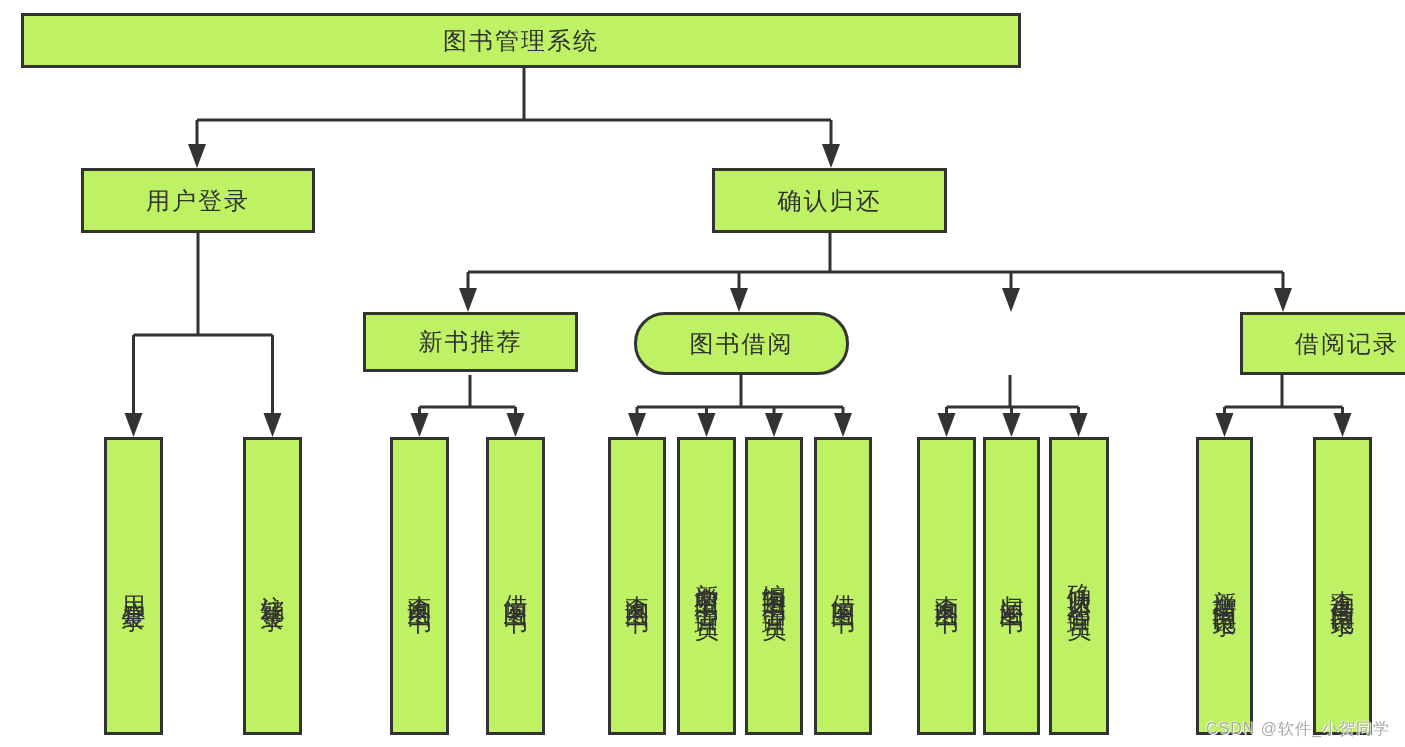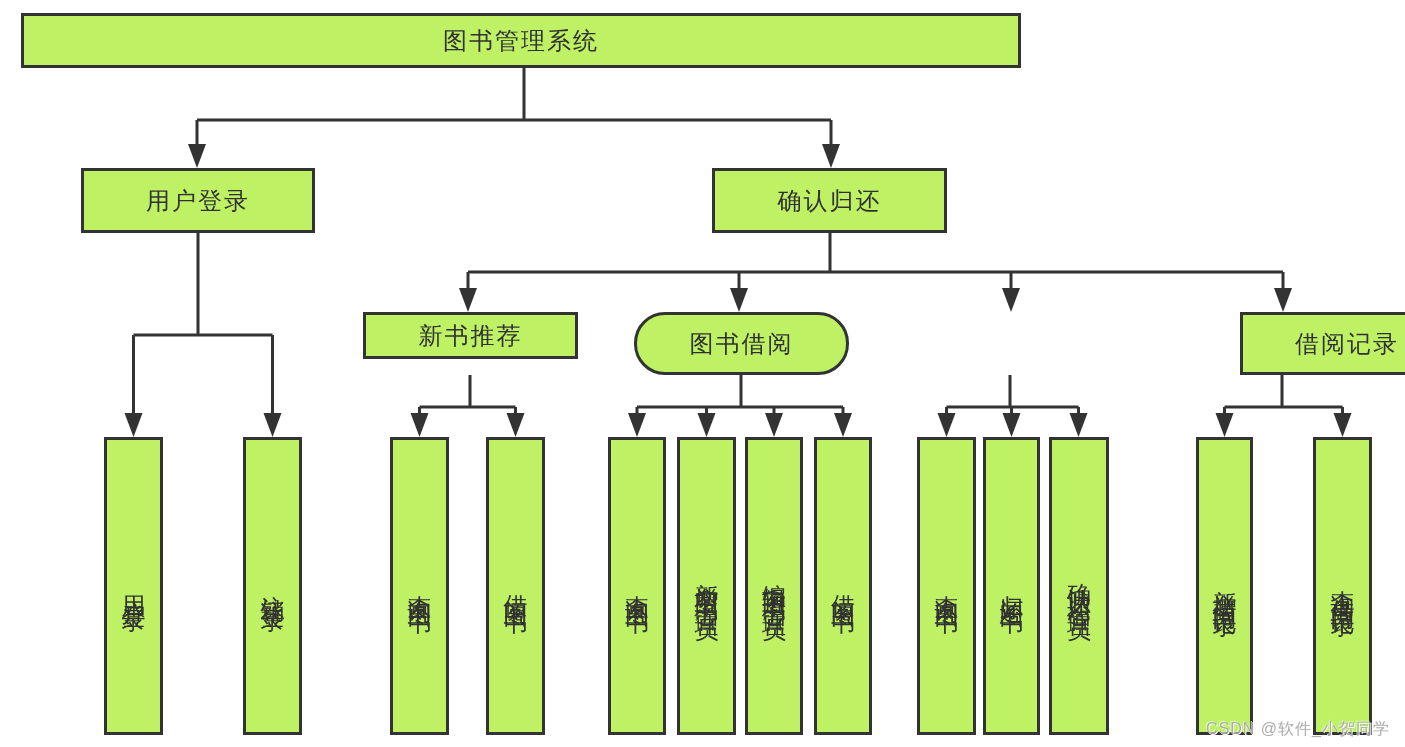--- a/index.html
+++ b/index.html
@@ -20,21 +20,21 @@
   .vnode span{
     writing-mode:vertical-rl;text-orientation:mixed;
     letter-spacing:5px;line-height:1;
   }
   
   .pos-root{left:21px;top:13px;width:1000px;height:55px;}
   
   .pos-user-login{left:81px;top:168px;width:234px;height:65px;}
   .pos-book-mgmt{left:712px;top:168px;width:235px;height:65px;}
   
-  .pos-new-books{left:363px;top:312px;width:215px;height:47px;}
+  .pos-new-books{left:363px;top:312px;width:215px;height:60px;}
   .pos-borrowing{left:634px;top:312px;width:215px;height:63px;border-radius:31px;}
   .pos-current{left:902px;top:312px;width:216px;height:63px;}
   .pos-records{left:1232px;top:312px;width:214px;height:63px;margin-left:8px;}
   
   .leaf{top:437px;height:298px;}
   .pos-a1{left:104px;width:59px;}
   .pos-a2{left:243px;width:59px;}
   .pos-b1{left:390px;width:59px;}
   .pos-b2{left:486px;width:59px;}
   .pos-c1{left:608px;width:58px;}

